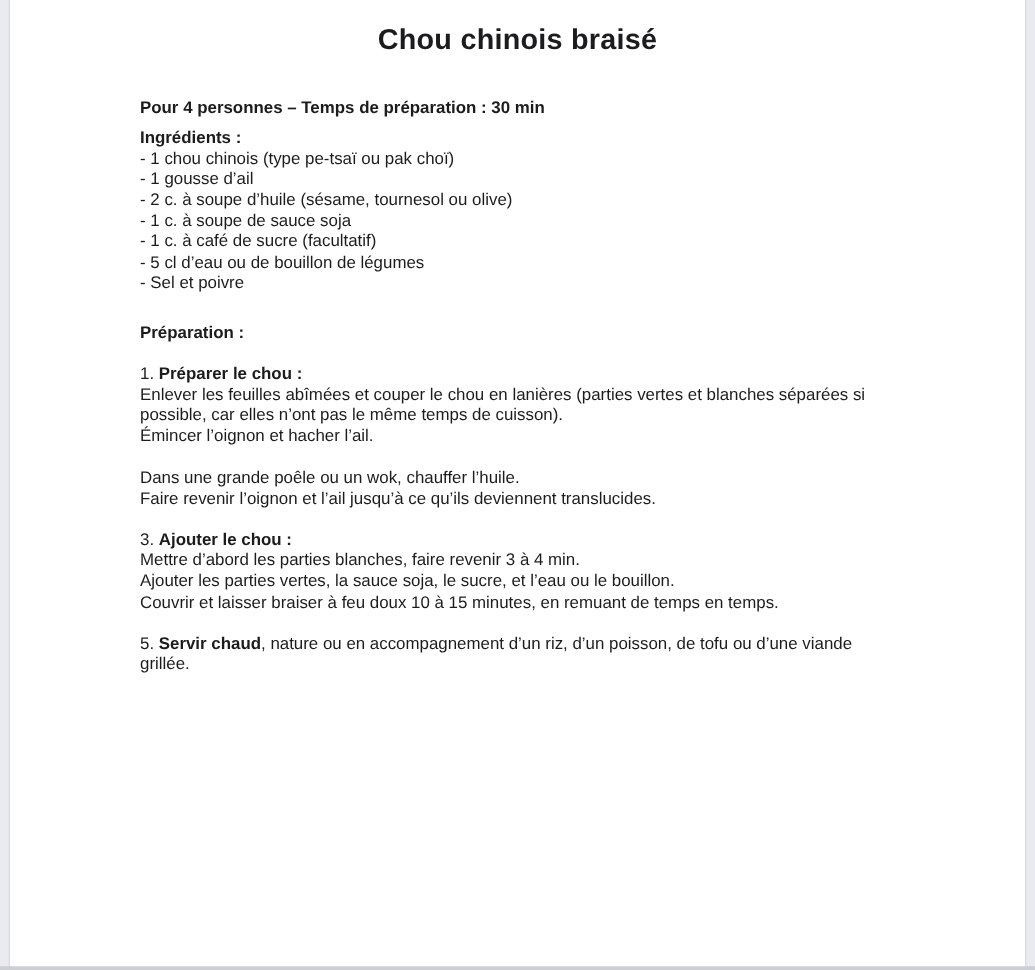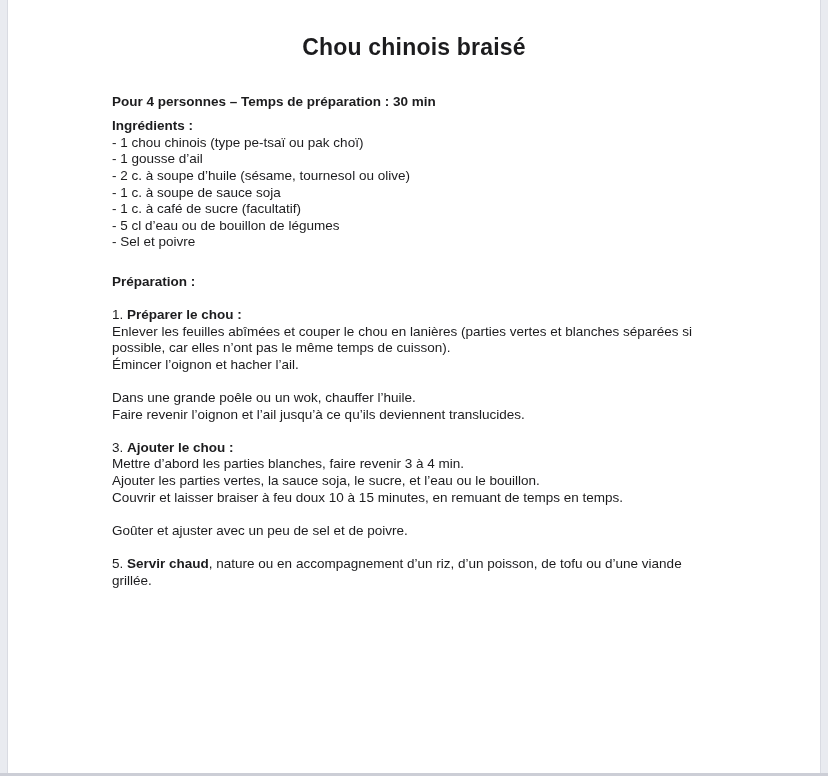--- a/index.html
+++ b/index.html
@@ -24,21 +24,21 @@
   .edge-right { right: 0; border-left: 1px solid #d9dbe2; }
   .edge-bottom {
     position: absolute;
     left: 0; right: 0; bottom: 0;
     height: 3px;
     background: #ccced6;
     z-index: 6;
   }
   .title {
     margin: 0;
-    padding-top: 34px;
+    padding-top: 18px;
     font-size: 23px;
     line-height: 27.6px;
     font-weight: bold;
     text-align: center;
     letter-spacing: 0.2px;
   }
   .content {
     position: relative;
     margin-left: 112px;
     width: 622px;
@@ -101,20 +101,19 @@
     </p>
 
     <p class="step">
       <span class="step-head"><span>3. </span><span class="b">Ajouter le chou :</span></span>
       <span class="step-body">Mettre d’abord les parties blanches, faire revenir 3 à 4 min.
 Ajouter les parties vertes, la sauce soja, le sucre, et l’eau ou le bouillon.
 Couvrir et laisser braiser à feu doux 10 à 15 minutes, en remuant de temps en temps.</span>
     </p>
 
     <p class="step">
-      <span class="step-body">Goûter et ajuster avec un peu de sel et de poivre.</span>
     </p>
 
     <p class="step-inline"><span>5. </span><span class="b">Servir chaud</span><span>, nature ou en accompagnement d’un riz, d’un poisson, de tofu ou d’une viande
 grillée.</span></p>
 
   </div>
 </div>
 
 </body></html>

